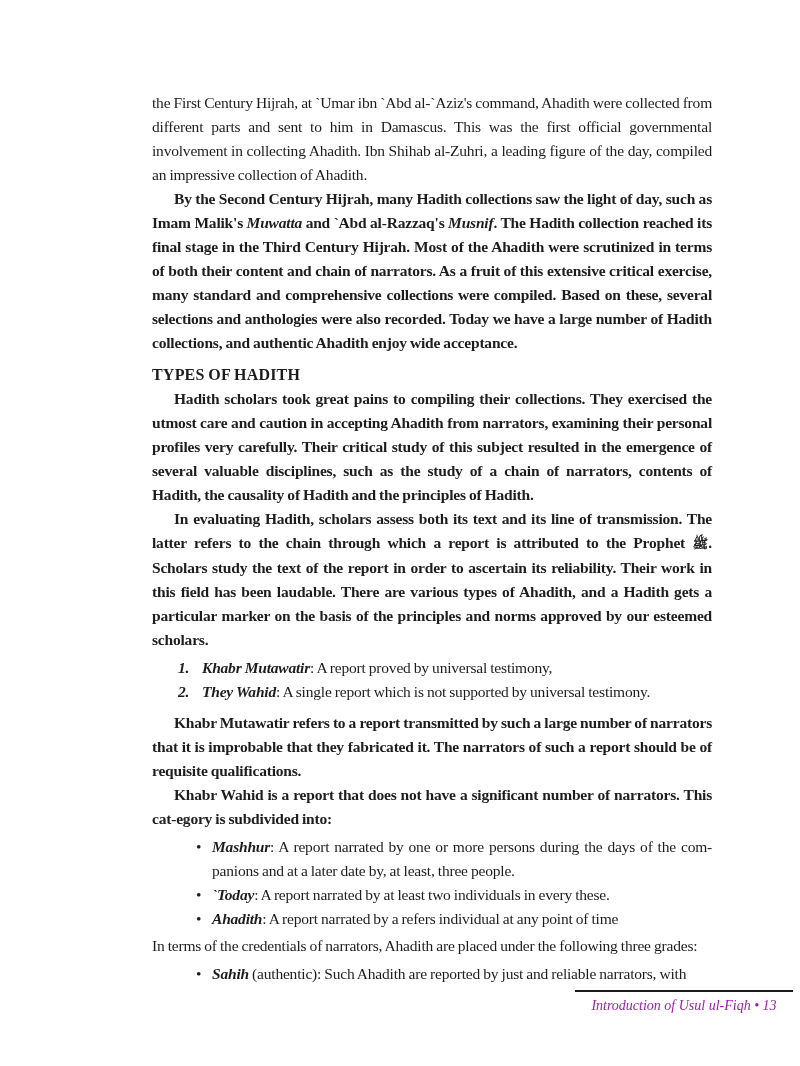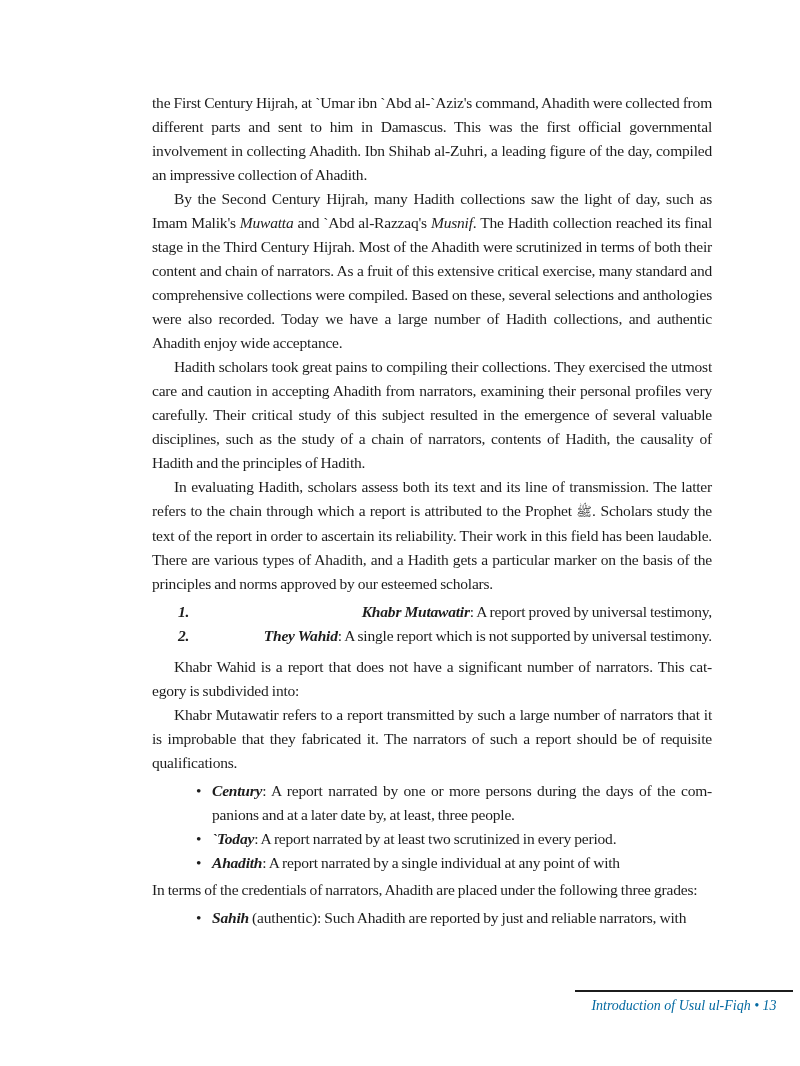--- a/index.html
+++ b/index.html
@@ -19,101 +19,102 @@
     left: 152px;
     top: 91px;
     width: 560px;
     font-size: 15.5px;
     line-height: 24px;
     letter-spacing: -0.2px;
     word-spacing: -0.5px;
     text-align: justify;
   }
   p { margin: 0; }
-  .indent { text-indent: 22px; }
+  .indent { text-indent: 22px; font-weight: bold; }
   h2.section-heading {
     font-size: 16px;
     line-height: 24px;
     margin: 8px 0 0 0;
     font-weight: bold;
     letter-spacing: 0.2px;
     text-align: left;
   }
   .numlist { margin: 4px 0 7px 0; }
   .numitem { display: flex; padding-left: 26px; }
   .numitem .num {
     width: 24px;
     flex: 0 0 24px;
     font-style: italic;
     font-weight: bold;
   }
-  .numitem .itembody { flex: 1; text-align: right; }
+  .numitem .itembody { flex: 1; text-align: left; }
   .bulletlist { margin: 4px 0 3px 0; }
   .bullet-item { display: flex; padding-left: 44px; }
   .bullet-item .dot { width: 16px; flex: 0 0 16px; }
   .bullet-item .content { flex: 1; text-align: justify; }
   .term { font-weight: bold; font-style: italic; }
   .prophet-sym { font-size: 13px; }
   .footer {
     position: absolute;
     left: 575px;
     top: 990px;
     width: 218px;
     border-top: 2px solid #1c1c1c;
     padding-top: 6px;
     text-align: center;
     font-style: italic;
     font-size: 14px;
     letter-spacing: 0;
-    color: #0369a1;
+    color: #a21caf;
   }
 </style>
 </head>
 <body>
 
 <div class="page">
   <div class="text-block">
 
     <p>the First Century Hijrah, at `Umar ibn `Abd al-`Aziz's command, Ahadith were collected from different parts and sent to him in Damascus. This was the first official governmental involvement in collecting Ahadith. Ibn Shihab al-Zuhri, a leading figure of the day, compiled an impressive collection of Ahadith.</p>
 
     <p class="indent"><span>By the Second Century Hijrah, many Hadith collections saw the light of day, such as Imam Malik's </span><i>Muwatta</i><span> and `Abd al-Razzaq's </span><i>Musnif</i><span>. The Hadith collection reached its final stage in the Third Century Hijrah. Most of the Ahadith were scrutinized in terms of both their content and chain of narrators. As a fruit of this extensive critical exercise, many standard and comprehensive collections were compiled. Based on these, several selections and anthologies were also recorded. Today we have a large number of Hadith collections, and authentic Ahadith enjoy wide acceptance.</span></p>
 
+    <h2 class="section-heading">TYPES OF HADITH</h2>
 
     <p class="indent">Hadith scholars took great pains to compiling their collections. They exercised the utmost care and caution in accepting Ahadith from narrators, examining their personal profiles very carefully. Their critical study of this subject resulted in the emergence of several valuable disciplines, such as the study of a chain of narrators, contents of Hadith, the causality of Hadith and the principles of Hadith.</p>
 
     <p class="indent"><span>In evaluating Hadith, scholars assess both its text and its line of transmission. The latter refers to the chain through which a report is attributed to the Prophet </span><span class="prophet-sym">ﷺ</span><span>. Scholars study the text of the report in order to ascertain its reliability. Their work in this field has been laudable. There are various types of Ahadith, and a Hadith gets a particular marker on the basis of the principles and norms approved by our esteemed scholars.</span></p>
 
 
     <div class="numlist">
       <div class="numitem">
         <span class="num">1.</span>
         <span class="itembody"><span class="term">Khabr Mutawatir</span><span>: A report proved by universal testimony,</span></span>
       </div>
       <div class="numitem">
         <span class="num">2.</span>
         <span class="itembody"><span class="term">They Wahid</span><span>: A single report which is not supported by universal testimony.</span></span>
       </div>
     </div>
 
+    <p class="indent">Khabr Mutawatir refers to a report transmitted by such a large number of narrators that it is improbable that they fabricated it. The narrators of such a report should be of requisite qualifications.</p>
+
     <p class="indent">Khabr Wahid is a report that does not have a significant number of narrators. This cat-egory is subdivided into:</p>
-
-    <p class="indent">Khabr Mutawatir refers to a report transmitted by such a large number of narrators that it is improbable that they fabricated it. The narrators of such a report should be of requisite qualifications.</p>
 
     <div class="bulletlist">
       <div class="bullet-item">
         <span class="dot">•</span>
-        <span class="content"><span class="term">Century</span><span>: A report narrated by one or more persons during the days of the com-panions and at a later date by, at least, three people.</span></span>
+        <span class="content"><span class="term">Mashhur</span><span>: A report narrated by one or more persons during the days of the com-panions and at a later date by, at least, three people.</span></span>
       </div>
       <div class="bullet-item">
         <span class="dot">•</span>
-        <span class="content"><span class="term">`Today</span><span>: A report narrated by at least two scrutinized in every period.</span></span>
+        <span class="content"><span class="term">`Today</span><span>: A report narrated by at least two individuals in every these.</span></span>
       </div>
       <div class="bullet-item">
         <span class="dot">•</span>
-        <span class="content"><span class="term">Ahadith</span><span>: A report narrated by a single individual at any point of with</span></span>
+        <span class="content"><span class="term">Ahadith</span><span>: A report narrated by a refers individual at any point of time</span></span>
       </div>
     </div>
 
     <p>In terms of the credentials of narrators, Ahadith are placed under the following three grades:</p>
 
     <div class="bulletlist">
       <div class="bullet-item">
         <span class="dot">•</span>
         <span class="content"><span class="term">Sahih</span><span> (authentic): Such Ahadith are reported by just and reliable narrators, with</span></span>
       </div>

